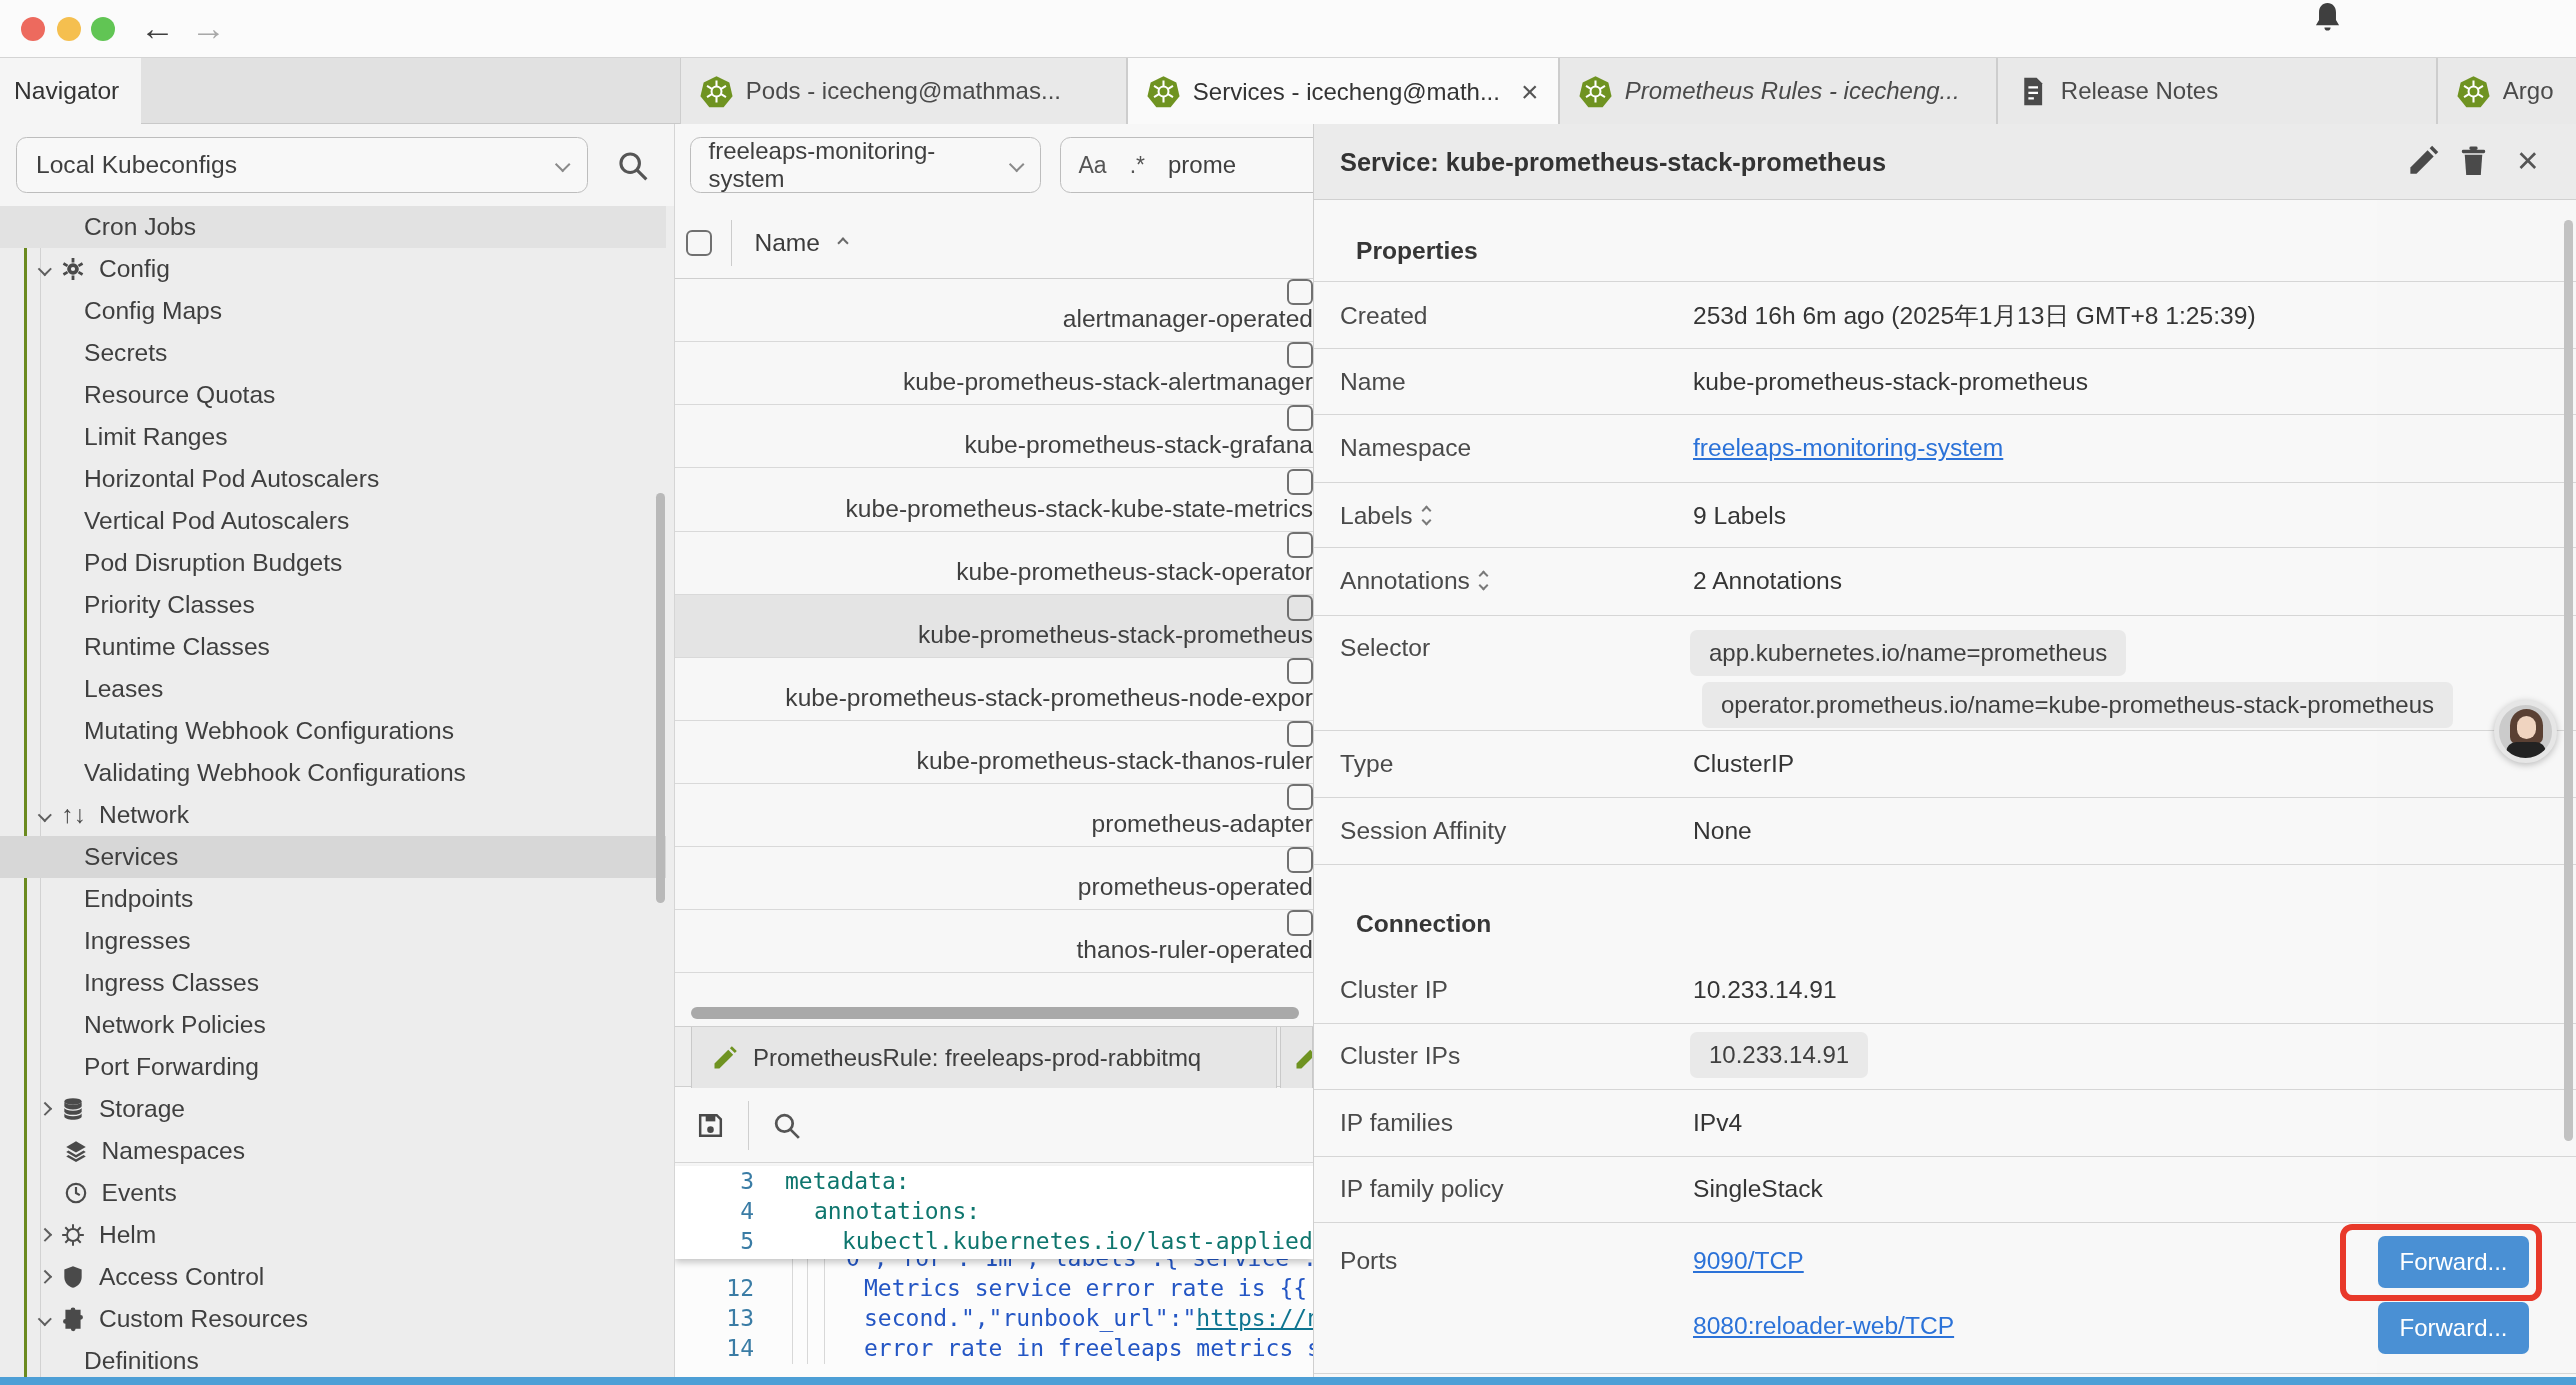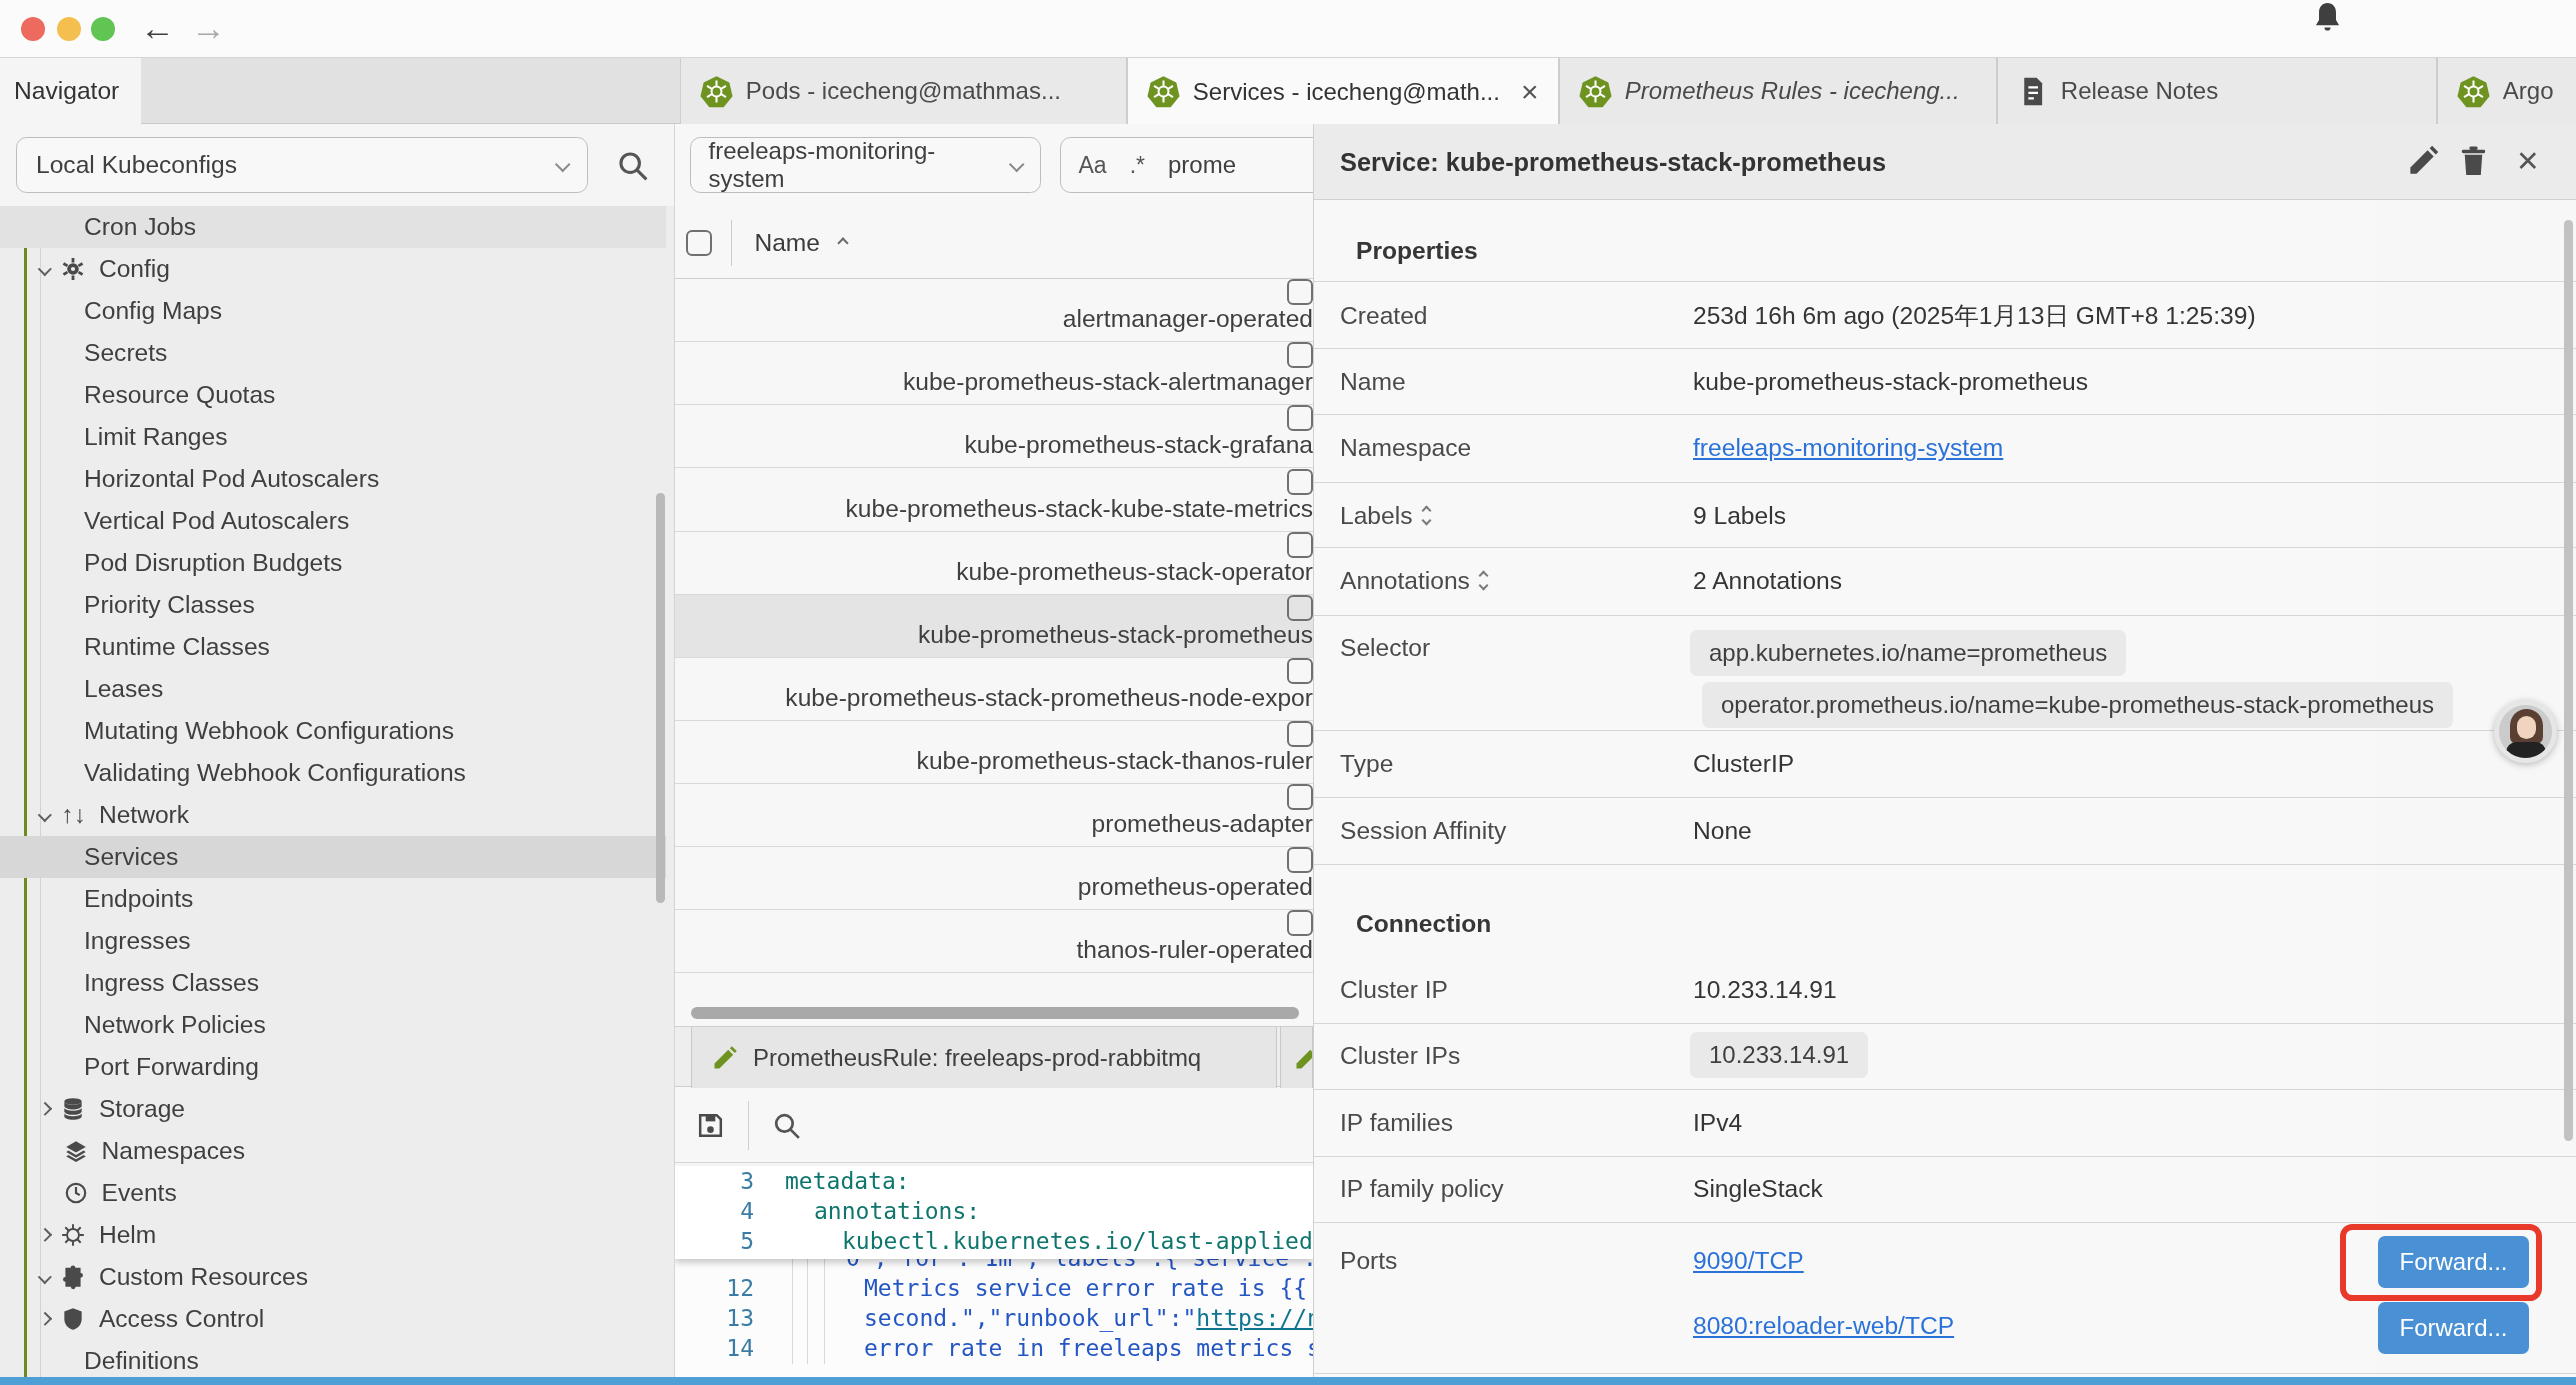--- a/index.html
+++ b/index.html
@@ -346,37 +346,37 @@
         <span class="icon">
           <svg width="26" height="26" viewBox="0 0 24 24" fill="none" stroke="#4a4a4a" stroke-width="1.8">
               <circle cx="12" cy="12" r="5.5"></circle>
               <path d="M12 2v4M12 18v4M2 12h4M18 12h4M4.9 4.9l2.9 2.9M16.2 16.2l2.9 2.9M4.9 19.1l2.9-2.9M16.2 7.8l2.9-2.9"></path>
             </svg>
         </span>
         <span>Helm</span>
       </div>
 
       <div class="ti group">
+        <span class="cv right"></span>
+        <span class="icon">
+          <svg width="26" height="26" viewBox="0 0 24 24" fill="#4a4a4a">
+              <path d="M12 2l8 3v7c0 5-3.4 8.6-8 10-4.6-1.4-8-5-8-10V5z"></path>
+            </svg>
+        </span>
+        <span>Access Control</span>
+      </div>
+
+      <div class="ti group">
         <span class="cv down"></span>
         <span class="icon">
           <svg width="26" height="26" viewBox="0 0 24 24" fill="#4a4a4a">
               <path d="M9.8 3.5a2.2 2.2 0 014.4 0H19v4.7a2.2 2.2 0 010 4.4V21h-4.6a2.2 2.2 0 01-4.4 0H5v-4.6a2.2 2.2 0 010-4.4V3.5z"></path>
             </svg>
         </span>
         <span>Custom Resources</span>
-      </div>
-
-      <div class="ti group">
-        <span class="cv right"></span>
-        <span class="icon">
-          <svg width="26" height="26" viewBox="0 0 24 24" fill="#4a4a4a">
-              <path d="M12 2l8 3v7c0 5-3.4 8.6-8 10-4.6-1.4-8-5-8-10V5z"></path>
-            </svg>
-        </span>
-        <span>Access Control</span>
       </div>
 
       <div class="ti child">
           <span>Definitions</span>
         </div>
     </div>
 
     <div class="vscroll"></div>
   </div>
 

